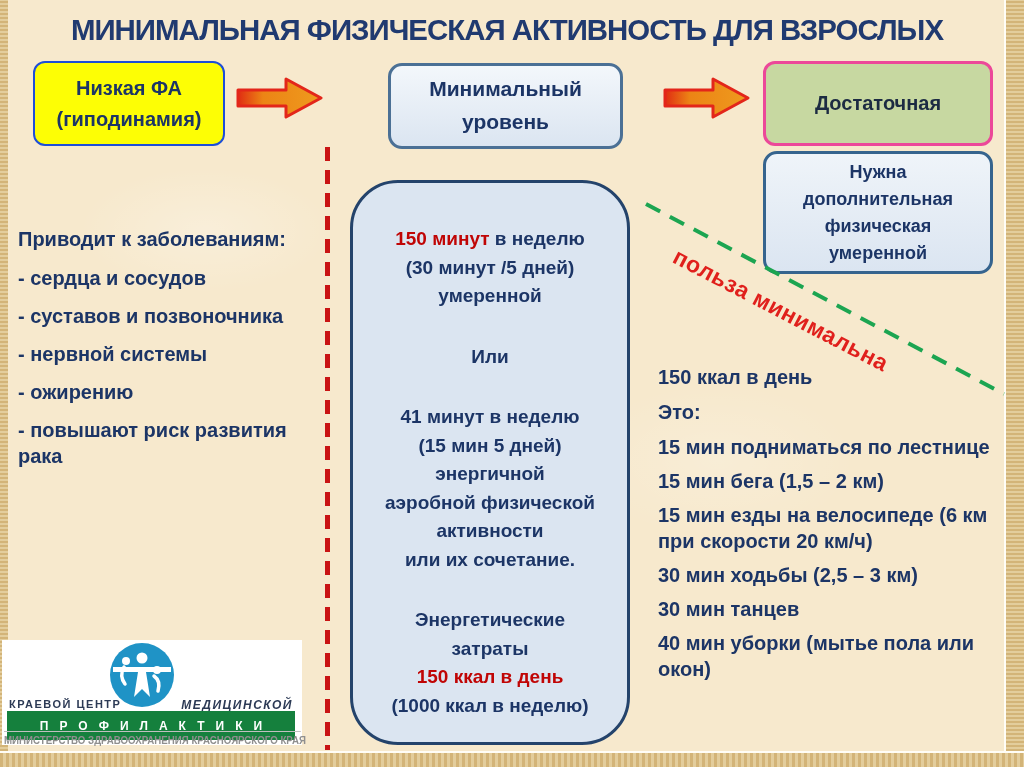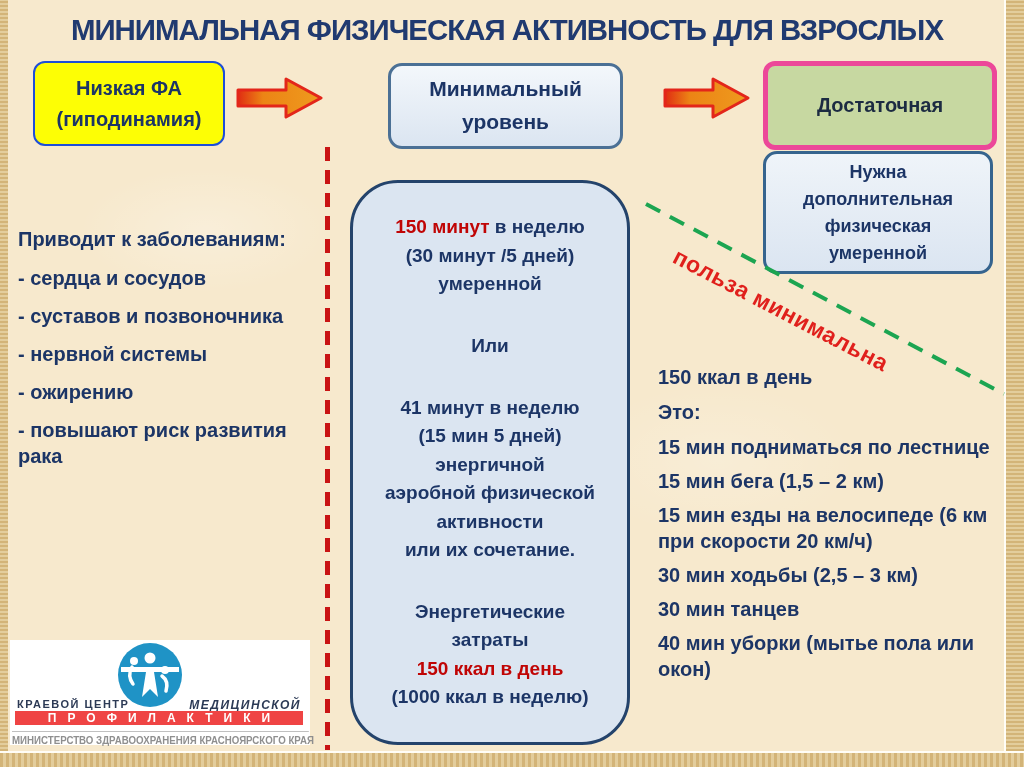--- a/index.html
+++ b/index.html
@@ -27,57 +27,57 @@
   }
   .bx{
     position:absolute;border-radius:14px;display:flex;flex-direction:column;
     align-items:center;justify-content:center;text-align:center;color:#1c3566;
   }
   .bx-low{left:33px;top:61px;width:188px;height:81px;background:#fdfe05;
     border:2px solid #1d4ed8;font-size:20px;line-height:1.55;border-radius:12px;}
   .bx-min{left:388px;top:63px;width:229px;height:80px;
     background:linear-gradient(#f3f7fb,#dbe5f1);border:3px solid #4b7095;font-size:21px;line-height:1.55;}
   .bx-suf{left:763px;top:61px;width:224px;height:79px;background:#c7d8a1;
-    border:5px solid #ec4899;font-size:20px;color:#1c2b42;border-radius:12px;}
+    border:3px solid #ec4899;font-size:20px;color:#1c2b42;border-radius:12px;}
   .bx-extra{left:763px;top:151px;width:224px;height:117px;
     background:linear-gradient(#eff4f9,#dbe5f1);border:3px solid #36648e;
     font-size:18px;line-height:1.5;}
   .arrow{position:absolute;width:90px;height:44px;}
   .arrow-1{left:235px;top:76px;}
   .arrow-2{left:662px;top:76px;}
   .vline{
     position:absolute;left:325px;top:147px;width:5px;height:603px;
     background:repeating-linear-gradient(180deg,#c91414 0 14px,transparent 14px 23px);
   }
   .central{
     position:absolute;left:350px;top:180px;width:280px;height:565px;box-sizing:border-box;
     background:#dbe5f1;border:3px solid #24436b;border-radius:48px;
     display:flex;flex-direction:column;justify-content:space-between;
     padding:26px 8px;color:#1c3566;font-size:19px;line-height:1.5;text-align:center;
   }
-  .central p{margin:4px;text-align:center;}
+  .central p{margin:16px;text-align:center;}
   .red{color:#c00505;}
   .diseases{position:absolute;left:18px;top:226px;width:316px;color:#1c3566;font-size:20px;line-height:1.3;}
   .diseases .hd{margin-bottom:13px;}
   .diseases .it{margin-bottom:12px;}
   .gline{position:absolute;left:640px;top:196px;width:372px;height:206px;}
   .benefit{
     position:absolute;left:681px;top:243px;color:#e0201c;font-size:23px;letter-spacing:.5px;
     transform:rotate(27.5deg);transform-origin:0 0;white-space:nowrap;
   }
   .equiv{position:absolute;left:658px;top:364px;width:336px;color:#1c3566;font-size:20px;line-height:1.3;}
   .equiv .hd{margin-bottom:9px;}
   .equiv .sub{margin-bottom:9px;}
   .equiv .it{margin-bottom:8px;}
-  .logo{position:absolute;left:10px;top:640px;width:300px;height:105px;background:#ffffff;}
+  .logo{position:absolute;left:2px;top:640px;width:300px;height:105px;background:#ffffff;}
   .logo-circle{position:absolute;left:107px;top:2px;}
   .lg-left{position:absolute;left:7px;top:58px;font-size:11px;color:#2c3a55;letter-spacing:1.5px;}
   .lg-right{position:absolute;right:9px;top:58px;font-size:12px;color:#2c3a55;letter-spacing:1.5px;font-style:italic;}
   .lg-band{
-    position:absolute;left:5px;right:7px;top:71px;height:14px;background:#ef4444;color:#fff;
+    position:absolute;left:5px;right:7px;top:71px;height:29px;background:#15803d;color:#fff;
     font-size:12px;display:flex;align-items:center;justify-content:center;letter-spacing:11px;
     text-indent:11px;overflow:hidden;
   }
   .lg-min{
     position:absolute;left:2px;top:91px;width:306px;color:#8f8f8f;font-size:10px;
     border-top:1px solid #c0c0c0;padding-top:3px;white-space:nowrap;transform:scaleX(.97);transform-origin:0 0;
   }
 </style>
 </head>
 <body>

